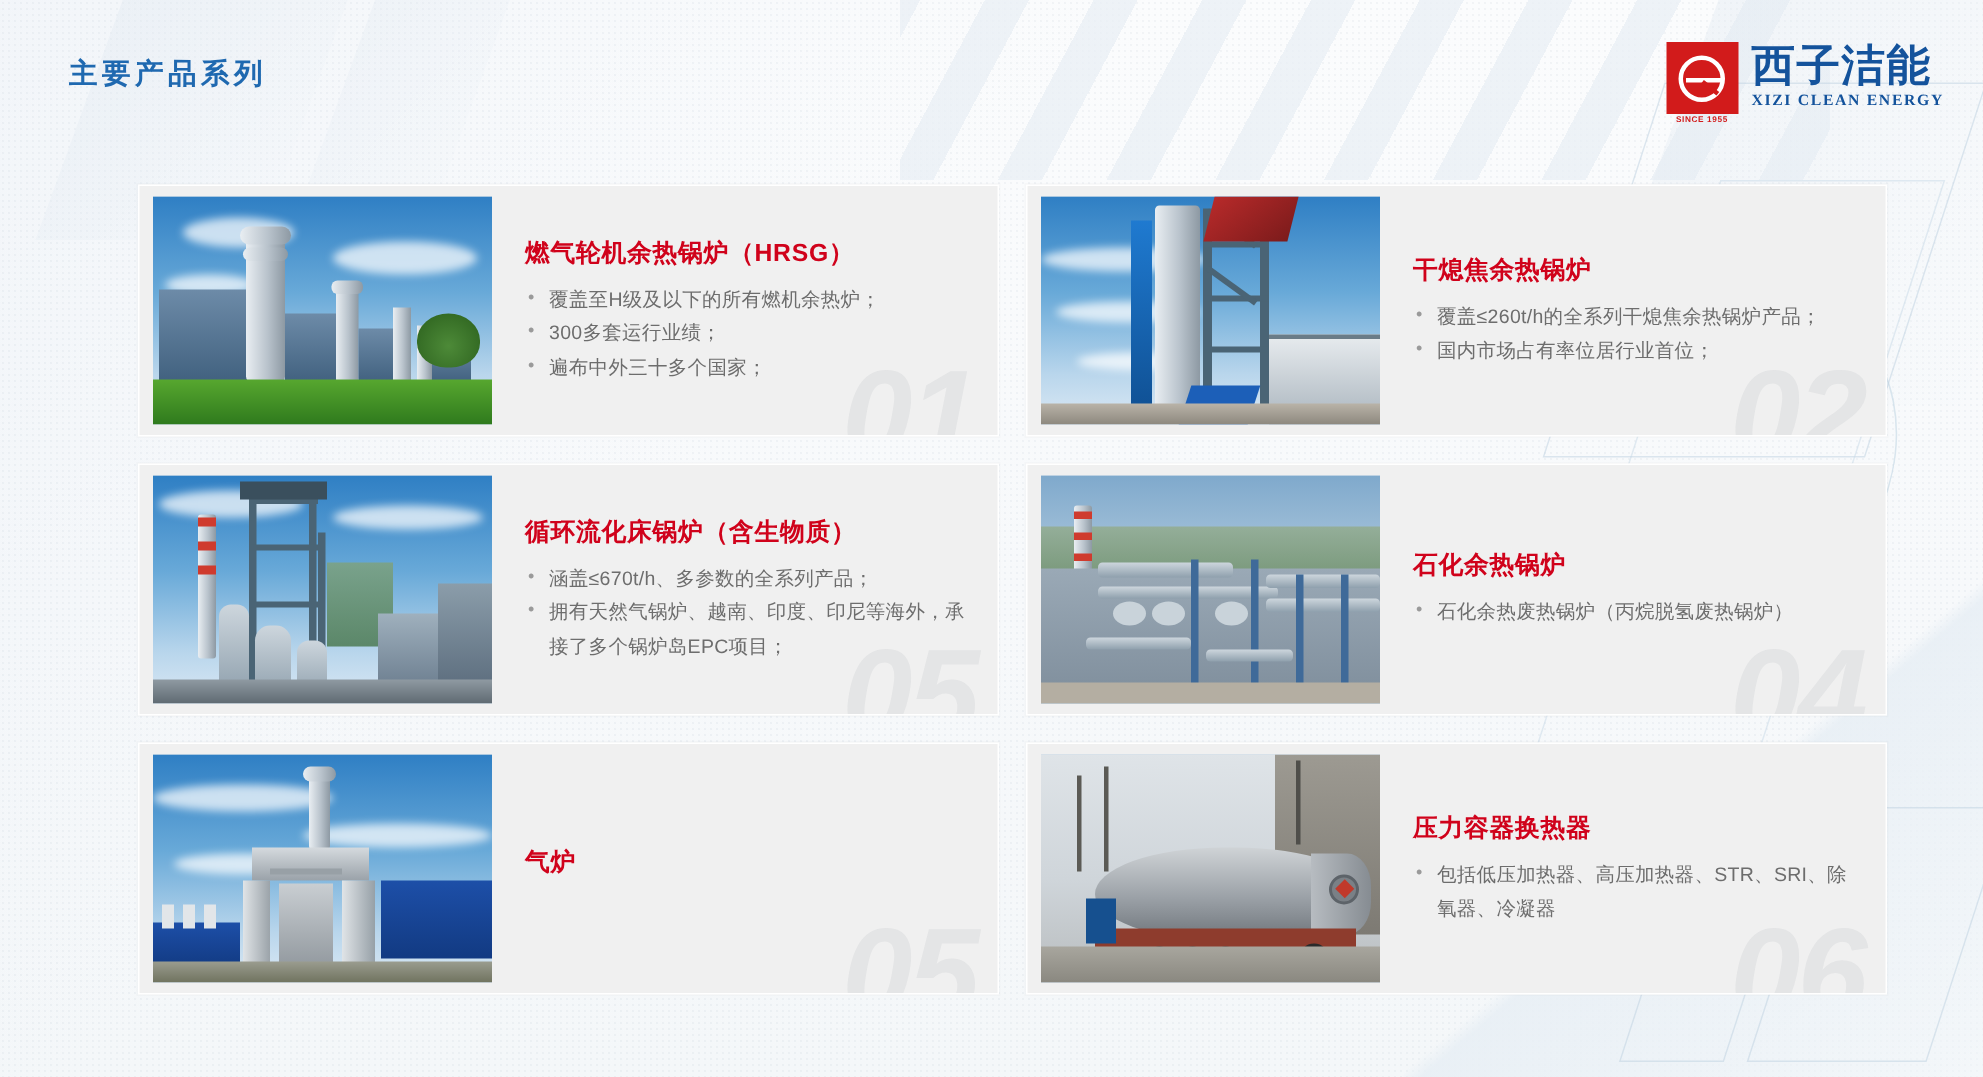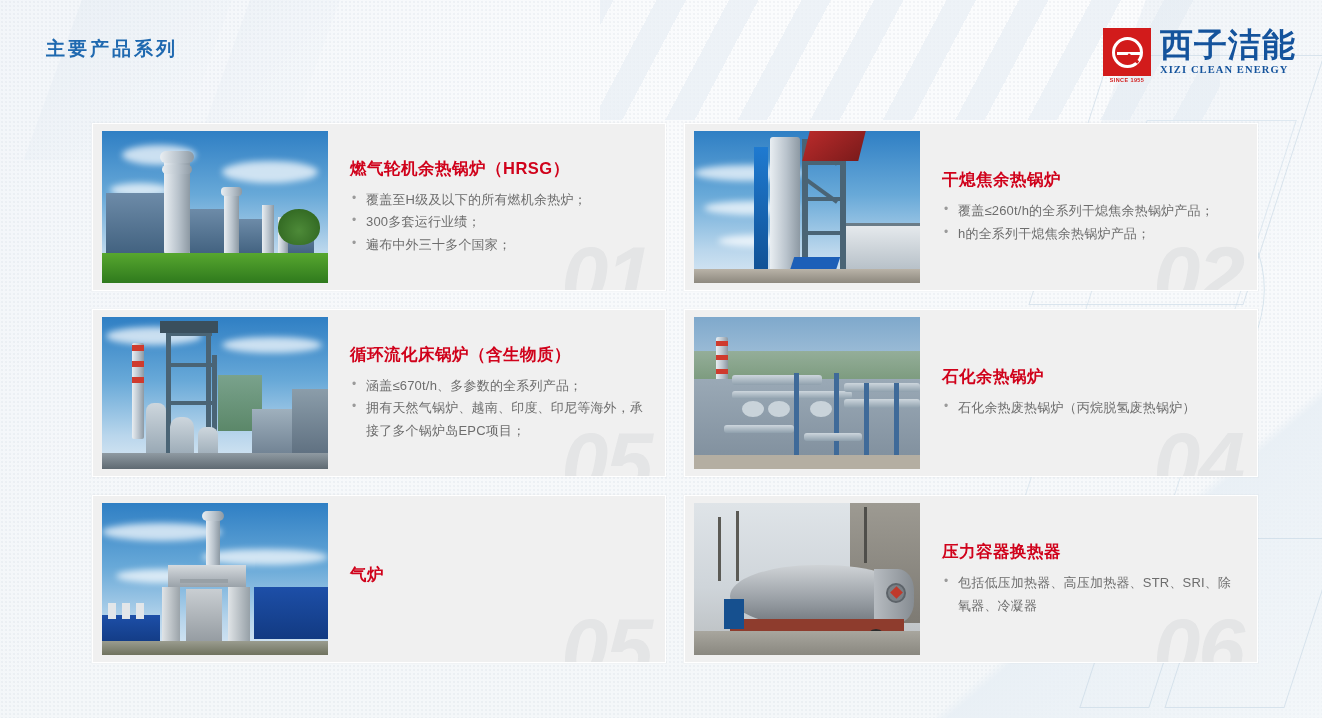--- a/index.html
+++ b/index.html
@@ -79,21 +79,21 @@
   }
   .logo-mark .ring:after{
     content:"";position:absolute;left:13px;top:13px;width:13px;height:3px;background:#d21b1b;
     transform:rotate(38deg);transform-origin:left center;
   }
   .logo-since{
     position:absolute;left:0;top:49px;width:48px;text-align:center;
     font-size:5.5px;color:#d21b1b;letter-spacing:.4px;font-weight:bold;white-space:nowrap;
   }
   .logo-text{line-height:1;}
-  .logo-cn{font-size:33px;font-weight:bold;color:#14539c;letter-spacing:1px;}
+  .logo-cn{font-size:29px;font-weight:bold;color:#14539c;letter-spacing:1px;}
   .logo-en{
     font-size:10.5px;font-weight:bold;color:#14539c;letter-spacing:1.1px;margin-top:4px;font-family:Liberation Serif, serif;
   }
 
   
   .grid{
     position:absolute;left:92px;top:123px;width:1166px;
     display:grid;grid-template-columns:574px 574px;gap:18px 18px;
   }
   .card{
@@ -227,21 +227,21 @@
         <div style="position:absolute;left:112px;top:0;width:56px;height:30px;background:linear-gradient(135deg,#b72a2a,#7c1b1b);transform:skewX(-14deg)"></div>
         <div style="position:absolute;left:152px;top:92px;width:74px;height:60px;background:linear-gradient(180deg,#e8ecef,#a9b4bd)"></div>
         <div class="steel" style="left:152px;top:92px;width:74px;height:3px;background:#6a7c88"></div>
         <div style="position:absolute;left:96px;top:126px;width:46px;height:26px;background:#1c5fb8;transform:skewX(-18deg)"></div>
         <div class="ground" style="height:14px"></div>
       </div>
       <div class="card-body">
         <div class="card-title">干熄焦余热锅炉</div>
         <ul class="bullets">
           <li>覆盖≤260t/h的全系列干熄焦余热锅炉产品；</li>
-          <li>h的全系列干熄焦余热锅炉产品；</li>
+          <li>国内市场占有率位居行业首位；</li>
         </ul>
       </div>
     </div>
 
     <div class="card">
       <div class="card-wm">05</div>
       <div class="card-photo">
         <div class="sky"></div>
         <div class="cloud" style="left:4px;top:10px;width:96px;height:18px"></div>
         <div class="cloud" style="left:120px;top:20px;width:100px;height:16px"></div>

